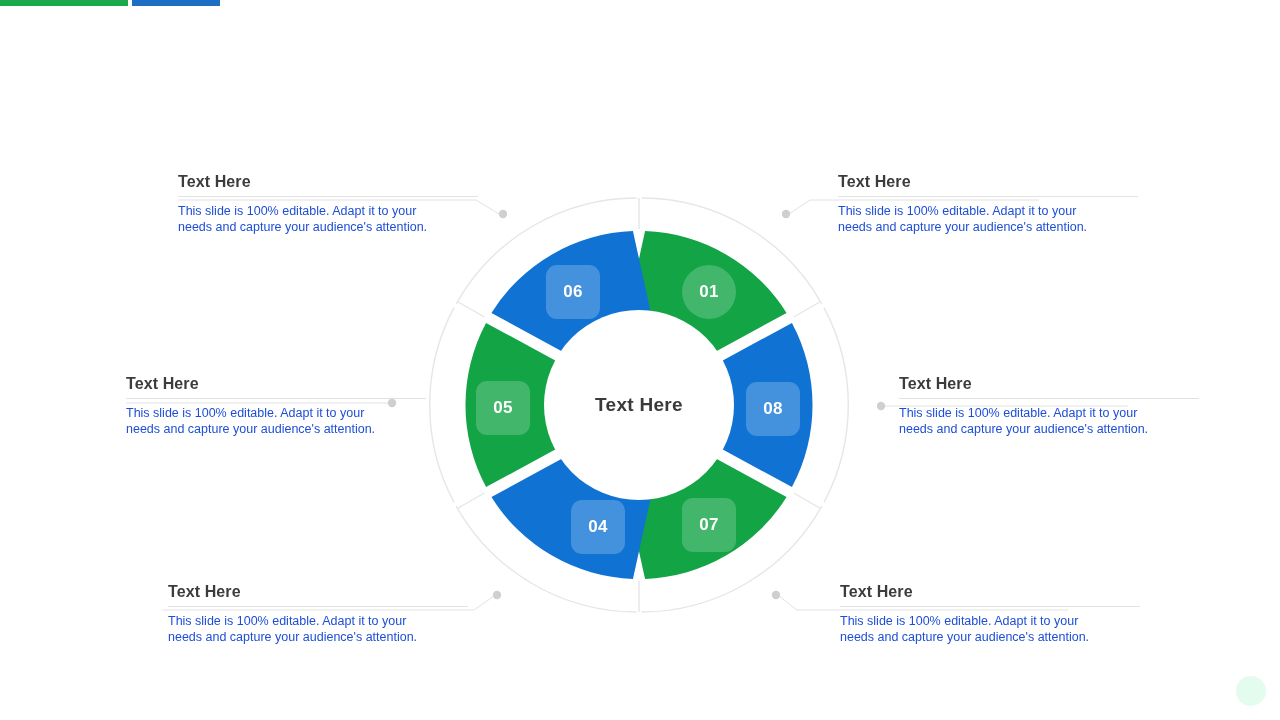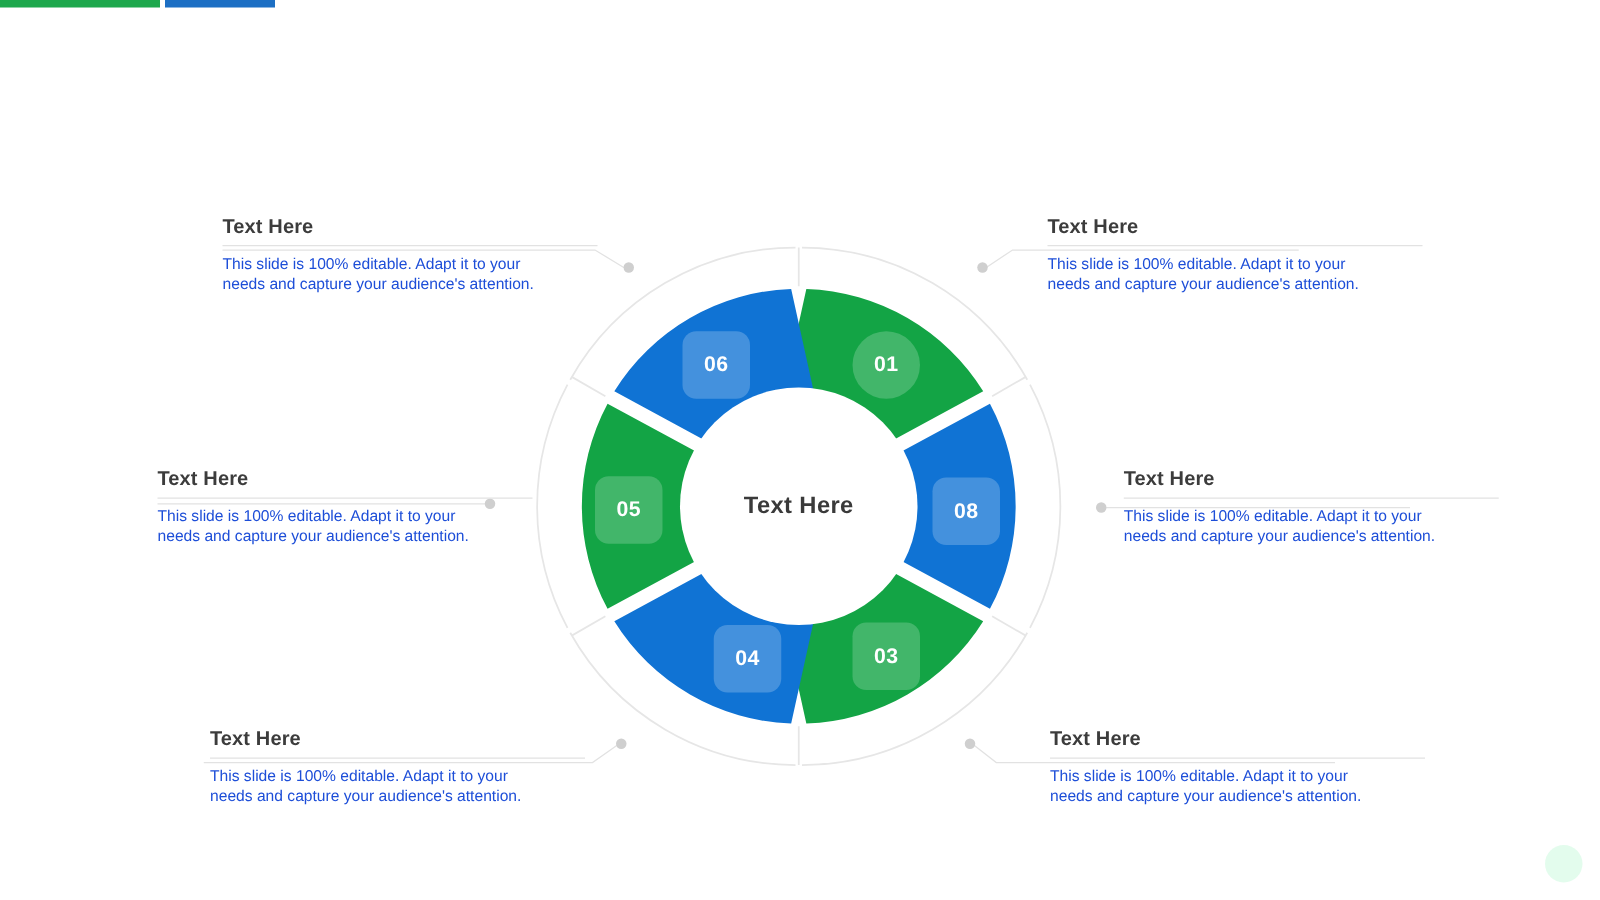--- a/index.html
+++ b/index.html
@@ -199,21 +199,21 @@
         <path fill="#1073D4" d="M 64.45 125.93 A 174 174 0 0 1 205.93 44.11 L 223.95 125.99 A 95 95 0 0 0 146.64 170.69 Z"></path>
       </g>
 
       <circle cx="212" cy="218" r="95" fill="#ffffff"></circle>
     </svg>
 
     <div class="hub-label">Text Here</div>
 
     <div class="num-badge badge-green" style="left:255px; top:78px;border-radius:27px;">01</div>
     <div class="num-badge badge-blue" style="left:319px; top:195px;">08</div>
-    <div class="num-badge badge-green" style="left:255px; top:311px;">03</div>
+    <div class="num-badge badge-green" style="left:255px; top:311px;">07</div>
     <div class="num-badge badge-blue" style="left:116px; top:313px;margin-left:28px;">04</div>
     <div class="num-badge badge-green" style="left:49px;  top:194px;">05</div>
     <div class="num-badge badge-blue" style="left:119px; top:78px;">06</div>
   </div>
 
   <div class="callout callout-left" style="left:178px; top:173px; width:300px;">
     <div class="callout-title">Text Here</div>
     <div class="rule"></div>
     <div class="callout-body">This slide is 100% editable. Adapt it to your
 needs and capture your audience's attention.</div>

